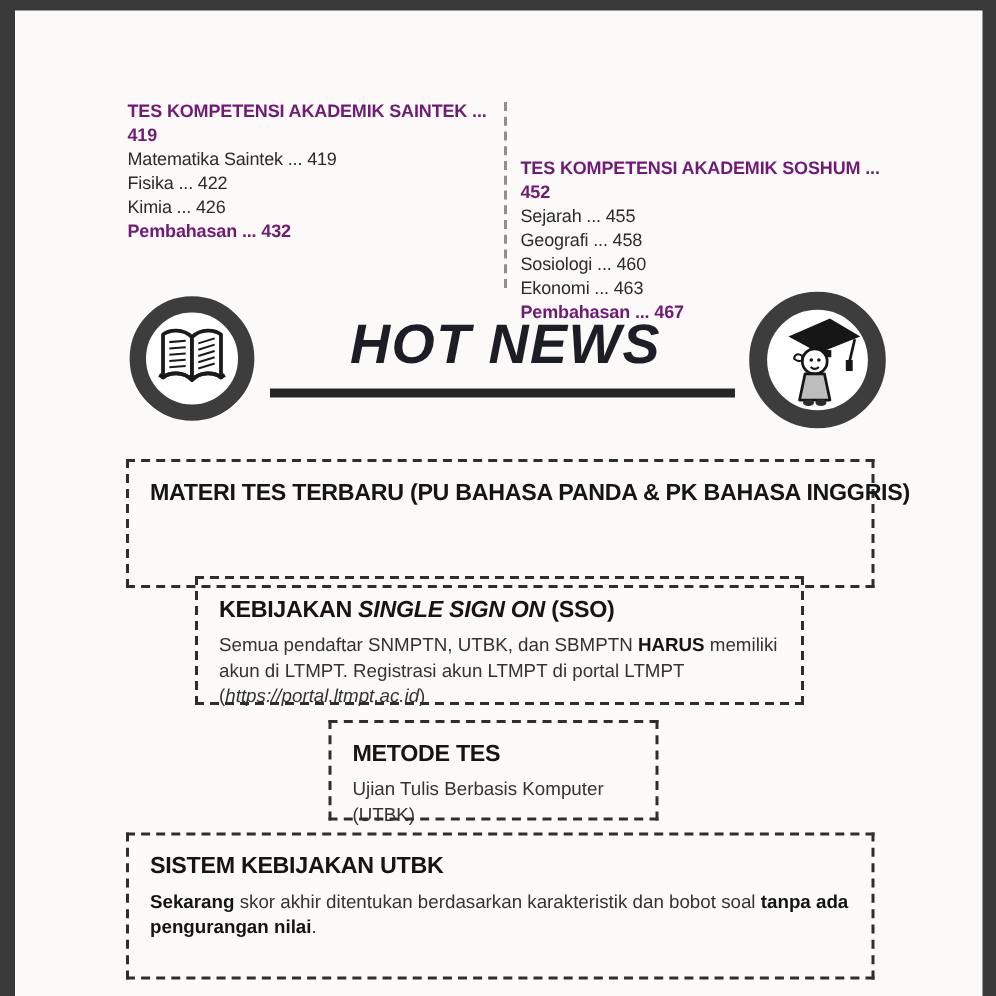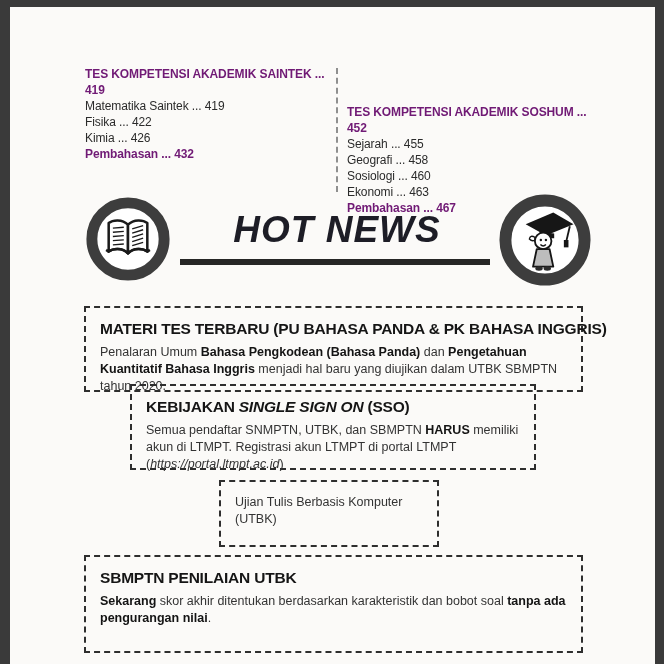--- a/index.html
+++ b/index.html
@@ -110,28 +110,28 @@
     <circle cx="51" cy="50" r="1.3" fill="#161616"></circle>
     <path d="M45 55 Q48 58 51 55" stroke="#161616" stroke-width="1.5" fill="none"></path>
     <path d="M41 60 L55 60 L59 79 L37 79 Z" fill="#bdbdbd" stroke="#161616" stroke-width="2" stroke-linejoin="round"></path>
     <ellipse cx="43.5" cy="81" rx="4" ry="2.4" fill="#2c2c2c"></ellipse>
     <ellipse cx="52.5" cy="81" rx="4" ry="2.4" fill="#2c2c2c"></ellipse>
   </svg>
 </div>
 
 <div class="news-box" id="box-materi">
   <div class="box-title">MATERI TES TERBARU (PU BAHASA PANDA &amp; PK BAHASA INGGRIS)</div>
-  <div class="box-body"><span>Penalaran Umum </span><b>Bahasa Pengkodean (Bahasa Panda)</b><span> dan </span><b>Pengetahuan Kuantitatif Bahasa Inggris</b><span> menjadi hal baru yang diujikan dalam UTBK SBMPTN tahun 2020.</span></div>
 </div>
 
 <div class="news-box" id="box-kebijakan">
   <div class="box-title"><span>KEBIJAKAN </span><span class="it">SINGLE SIGN ON</span><span> (SSO)</span></div>
   <div class="box-body"><span>Semua pendaftar SNMPTN, UTBK, dan SBMPTN </span><b>HARUS</b><span> memiliki akun di LTMPT. Registrasi akun LTMPT di portal LTMPT (</span><span class="it">https://portal.ltmpt.ac.id</span><span>)</span></div>
 </div>
 
 <div class="news-box" id="box-metode">
+  <div class="box-title">METODE TES</div>
   <div class="box-body">Ujian Tulis Berbasis Komputer (UTBK)</div>
 </div>
 
 <div class="news-box" id="box-penilaian">
-  <div class="box-title">SBMPTN PENILAIAN UTBK</div>
+  <div class="box-title">SISTEM KEBIJAKAN UTBK</div>
   <div class="box-body"><b>Sekarang</b><span> skor akhir ditentukan berdasarkan karakteristik dan bobot soal </span><b>tanpa ada pengurangan nilai</b><span>.</span></div>
 </div>
 
 </body></html>

